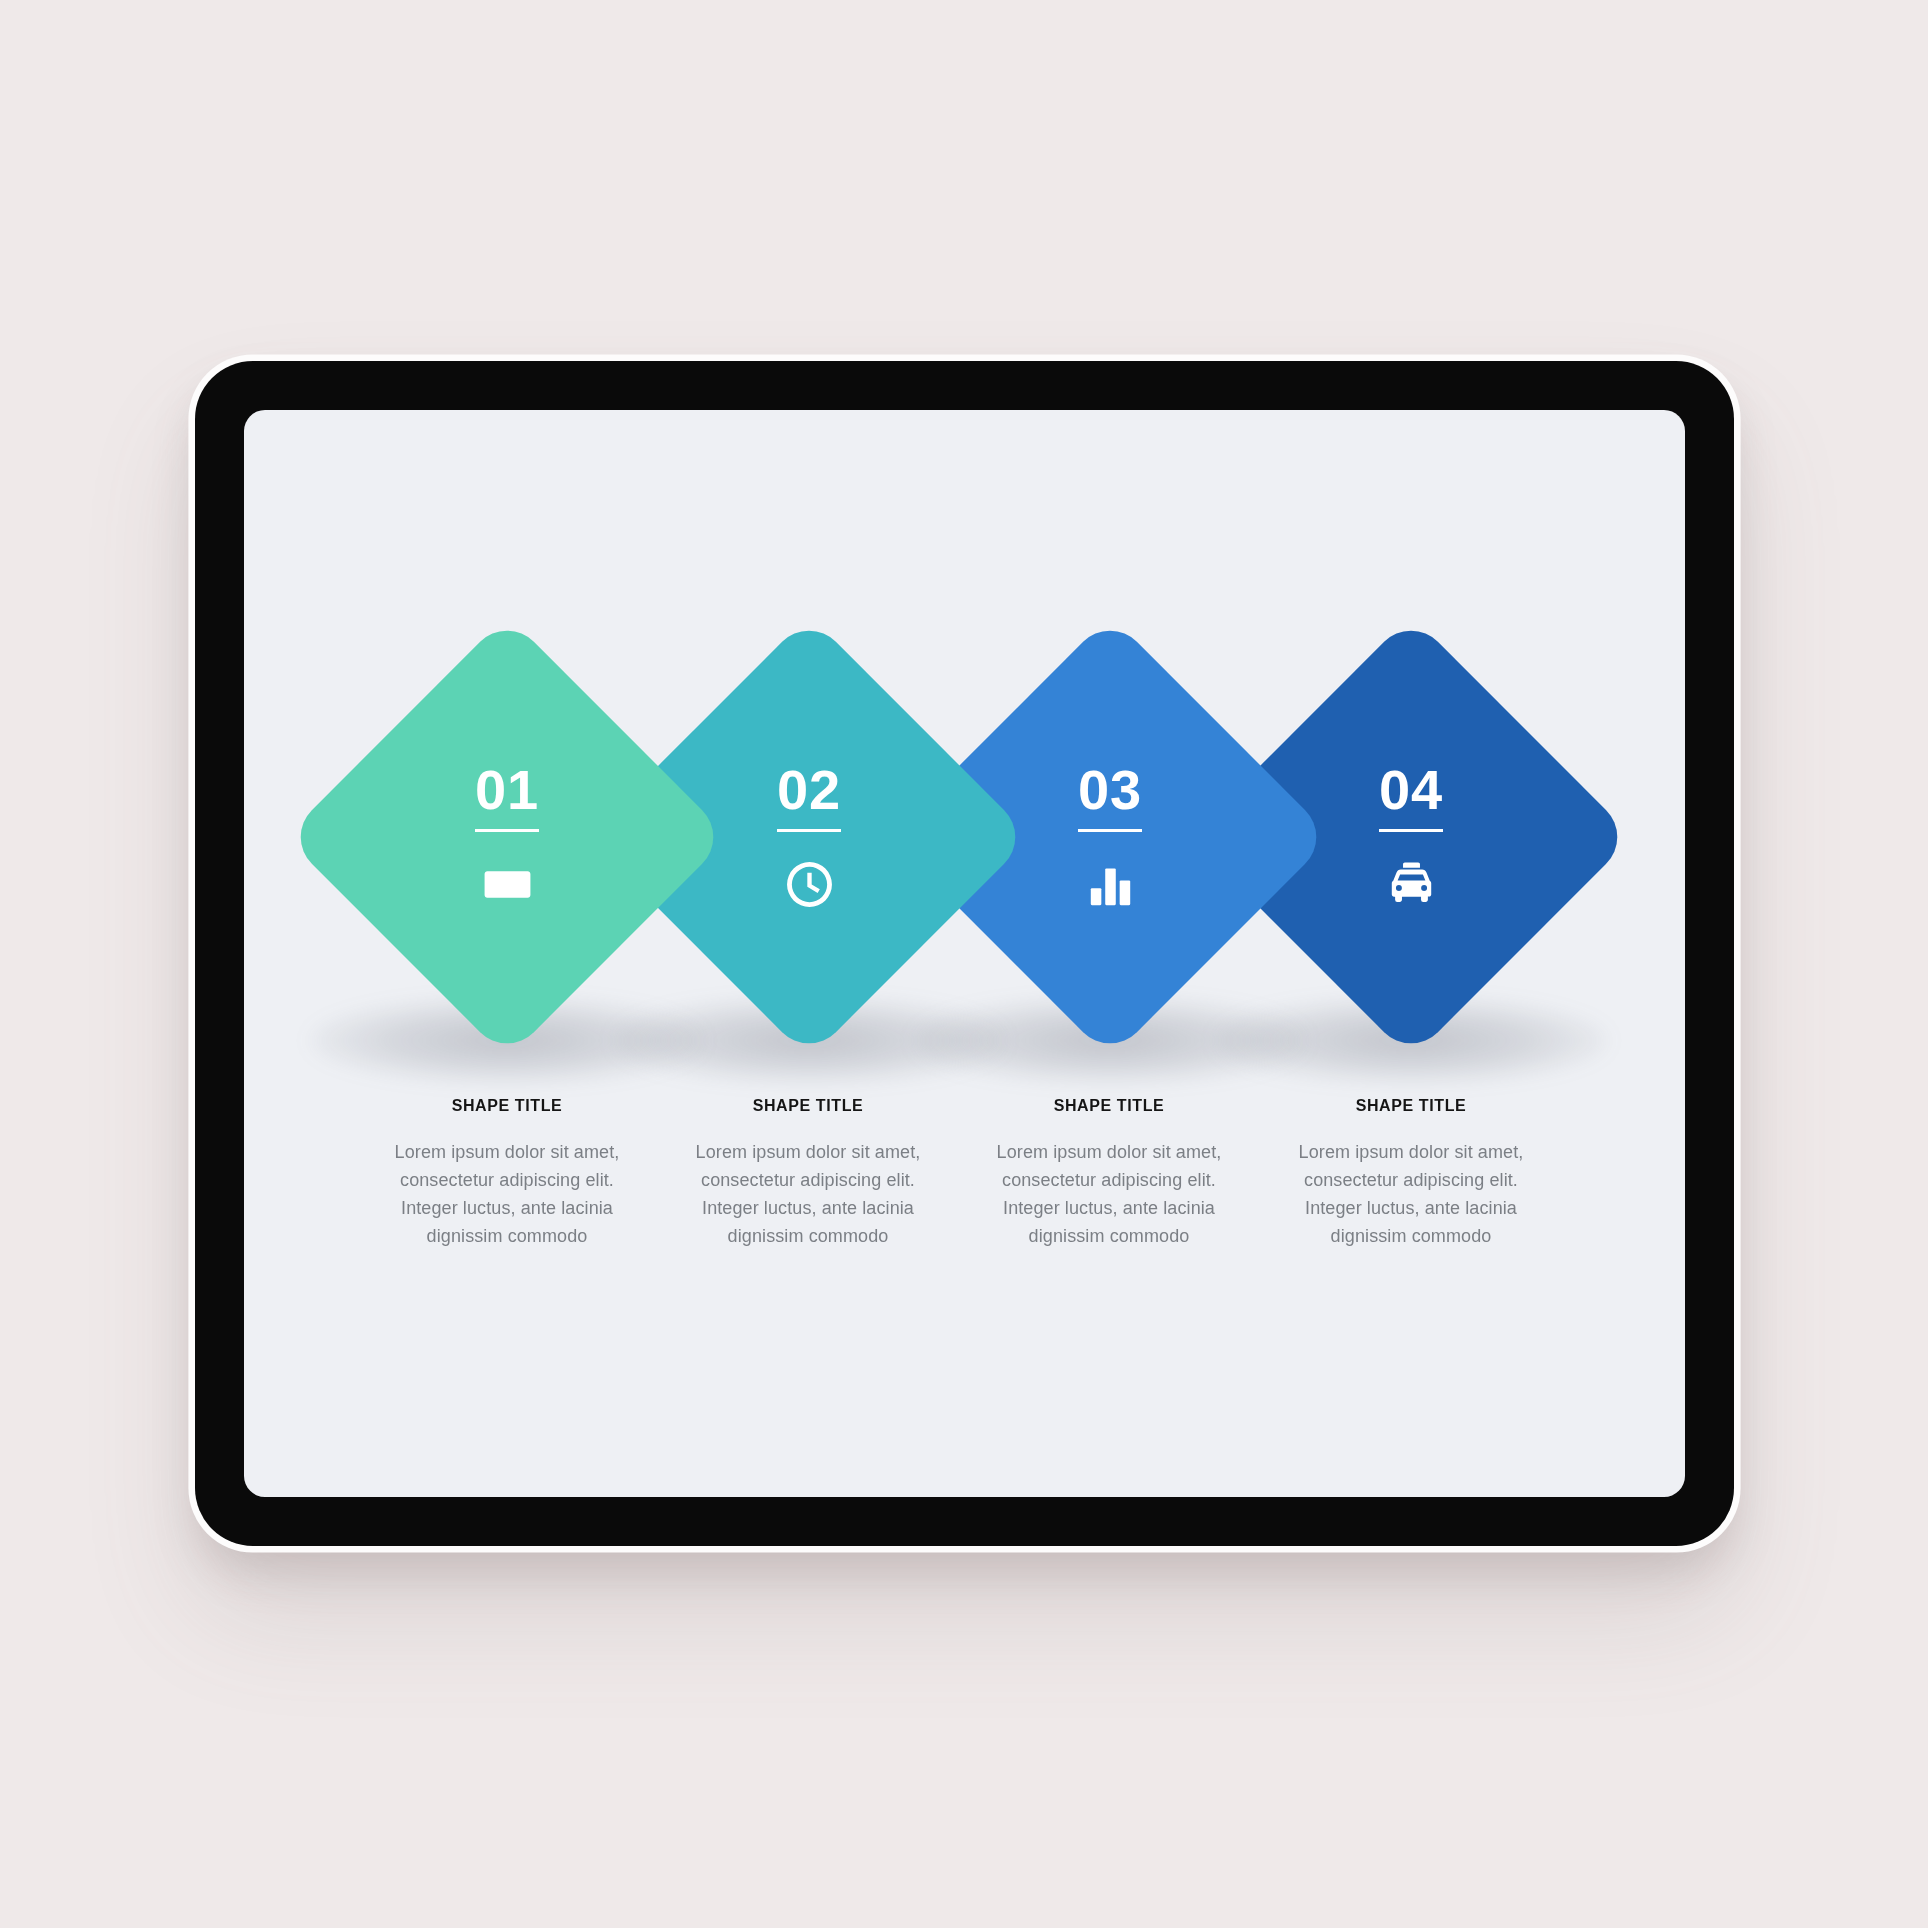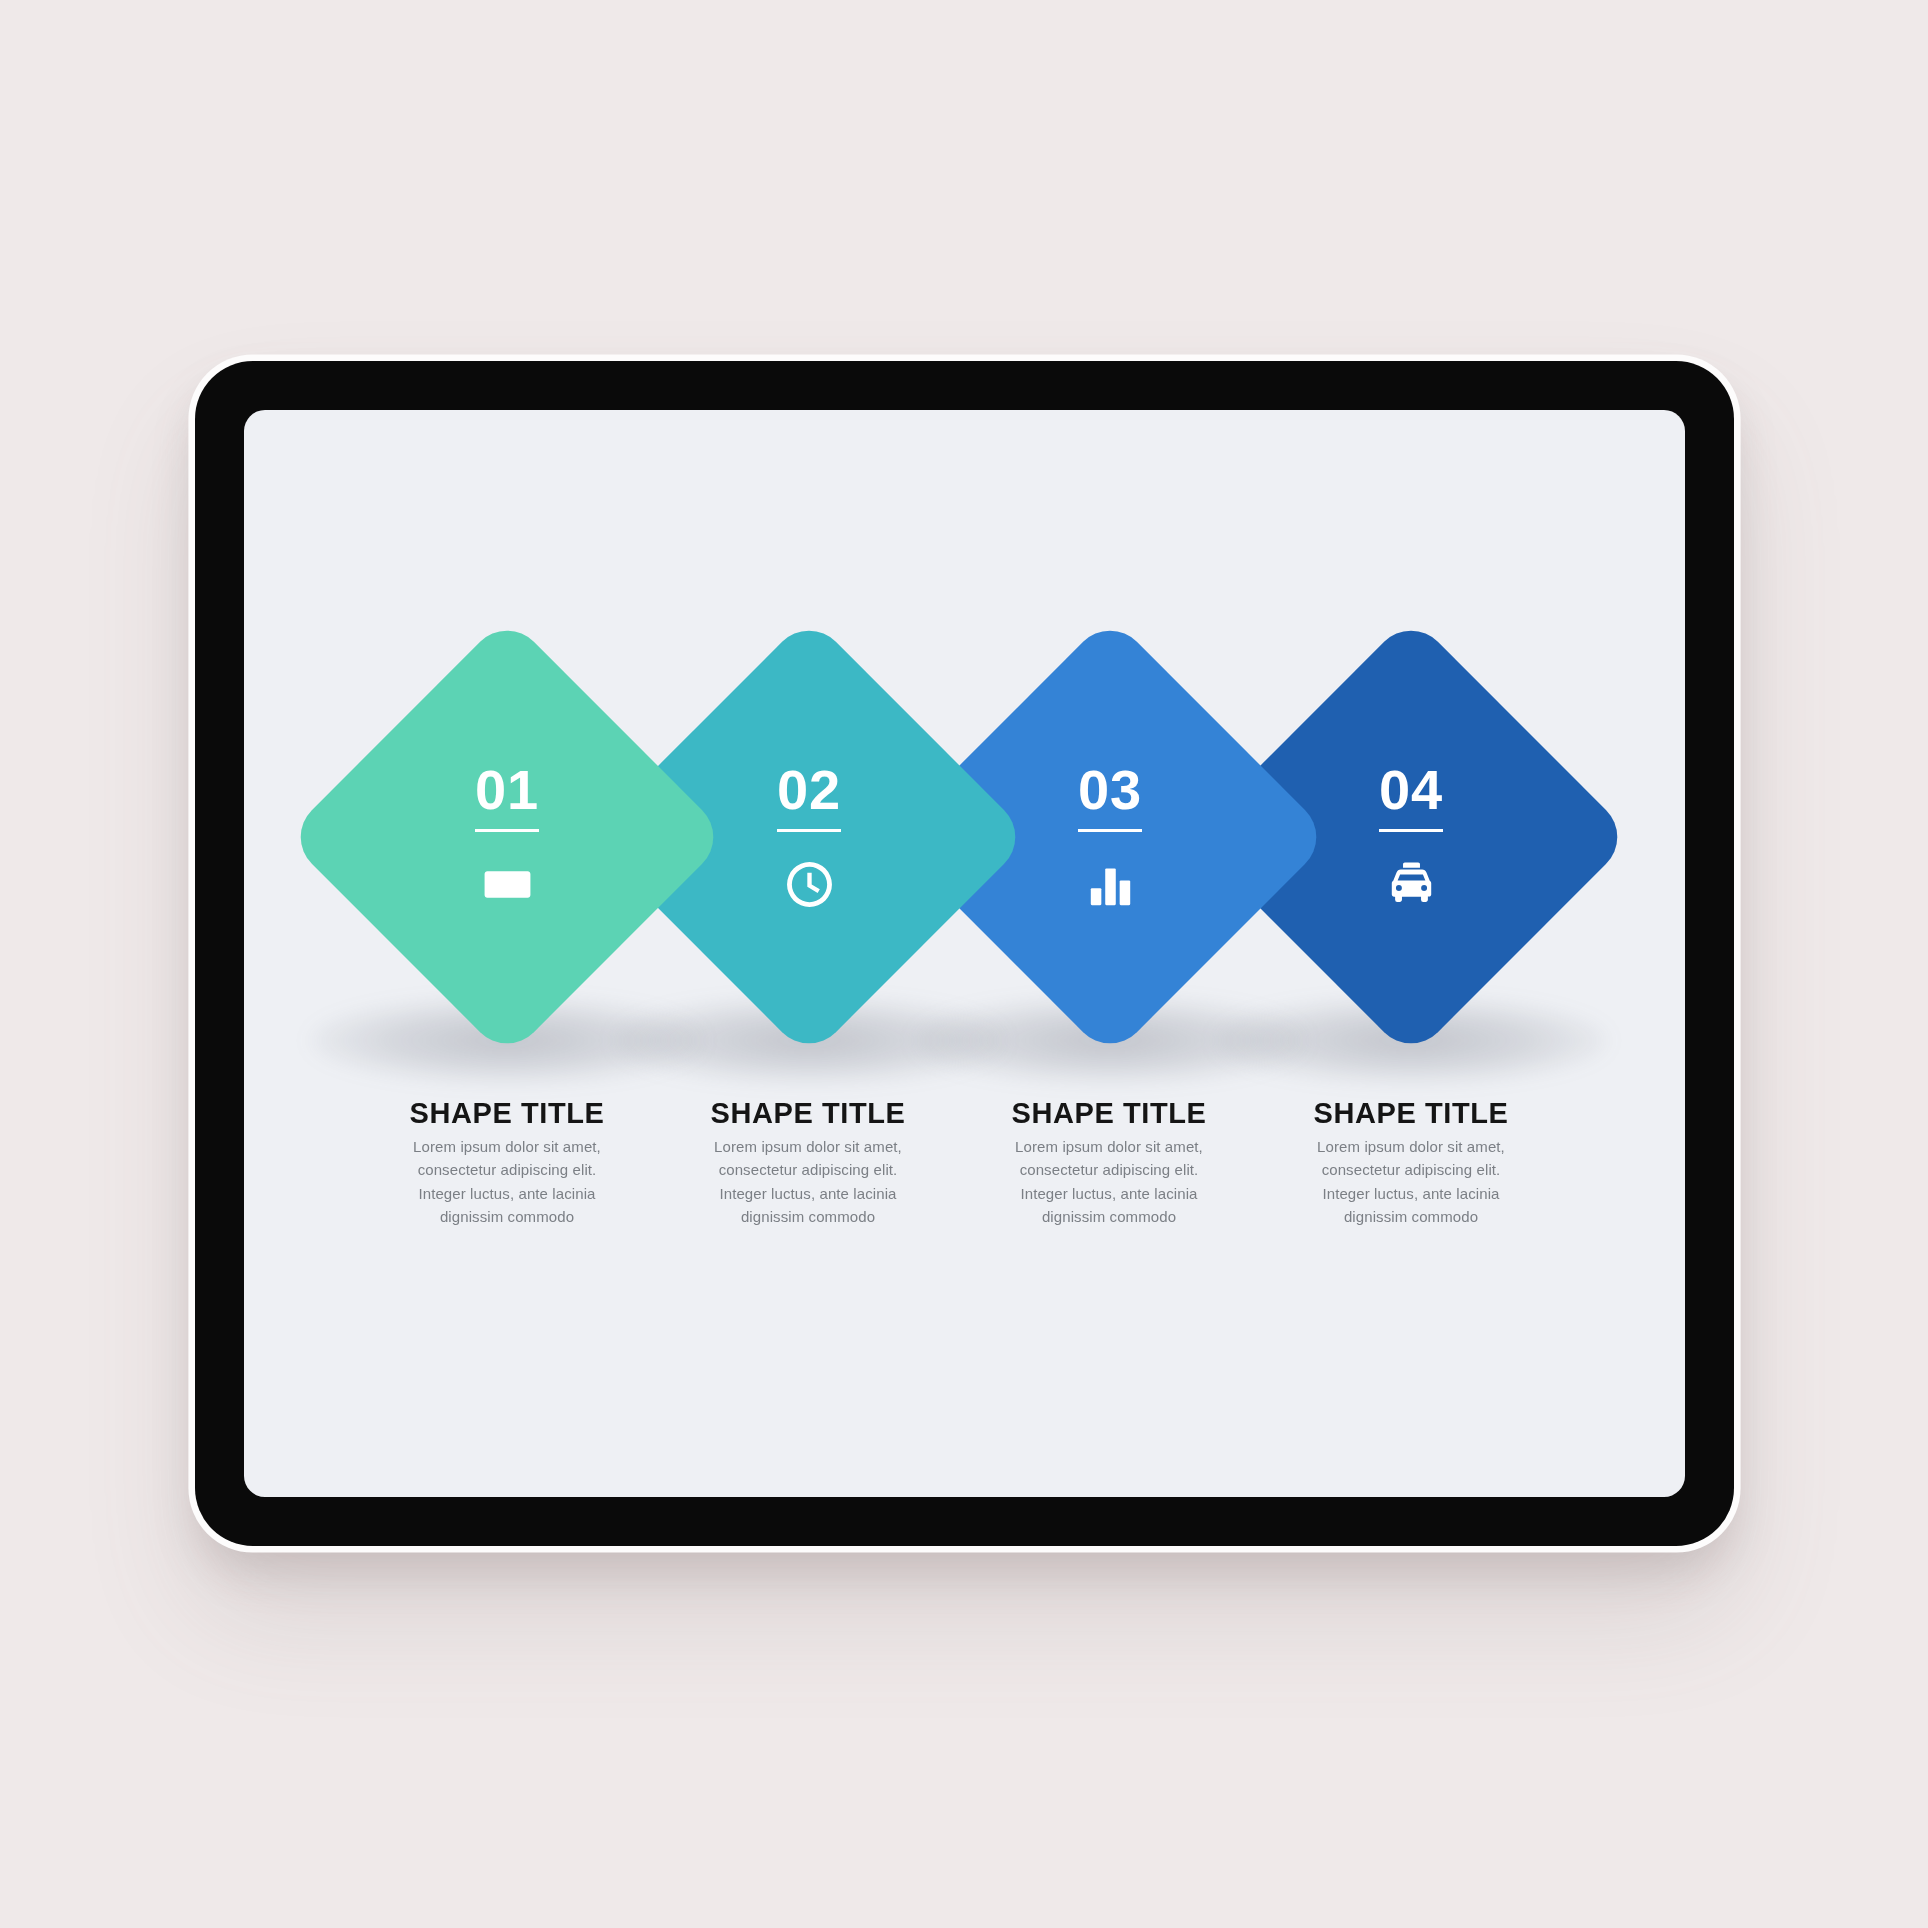--- a/index.html
+++ b/index.html
@@ -152,29 +152,29 @@
     top: 0;
     width: 358px;
     text-align: center;
   }
   .caption-cell.c0 { left: 84px; }
   .caption-cell.c1 { left: 385px; }
   .caption-cell.c2 { left: 686px; }
   .caption-cell.c3 { left: 988px; }
 
   .caption-title {
-    font-size: 29px;
+    font-size: 16px;
     font-weight: bold;
     color: #151515;
     letter-spacing: 0.6px;
-    margin-bottom: 5px;
+    margin-bottom: 24px;
   }
 
   .caption-body {
-    font-size: 15px;
+    font-size: 18px;
     line-height: 1.55;
     color: #7b7f85;
     letter-spacing: 0.1px;
   }
   .caption-body span { display: block; }
 </style>
 </head>
 <body>
 
 <div id="device-stage">

